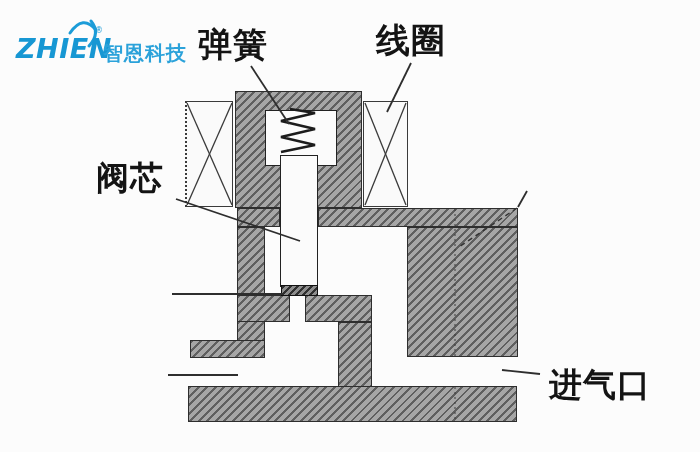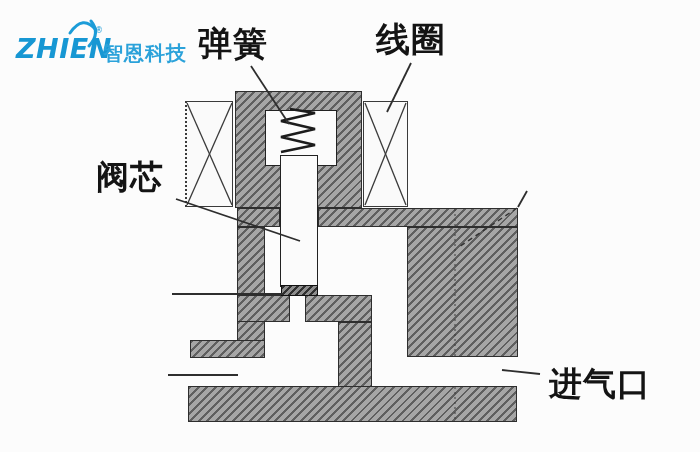--- a/index.html
+++ b/index.html
@@ -36,21 +36,21 @@
     position:absolute;left:16px;top:33px;z-index:50;
     font-style:italic;font-weight:900;font-size:27px;letter-spacing:0.5px;
     color:#1797d3;font-family:"DejaVu Sans","Liberation Sans",sans-serif;
   }
   .logo-reg{position:absolute;left:95px;top:26px;z-index:50;font-size:8px;color:#1b9cd8;}
   .logo-cn{
     position:absolute;left:103px;top:40px;z-index:50;
     font-size:20px;font-weight:700;color:#2ba2da;letter-spacing:1px;
   }
   .z10{z-index:10;} .z20{z-index:20;} .z30{z-index:30;}
-  .label-layer{z-index:60;font-family:Liberation Serif, serif;}
+  .label-layer{z-index:60;}
 </style>
 </head>
 <body>
 
 <div id="canvas">
 
   <span class="logo-brand">ZHIEN</span>
   <span class="logo-reg">®</span>
   <span class="logo-cn">智恩科技</span>
 

